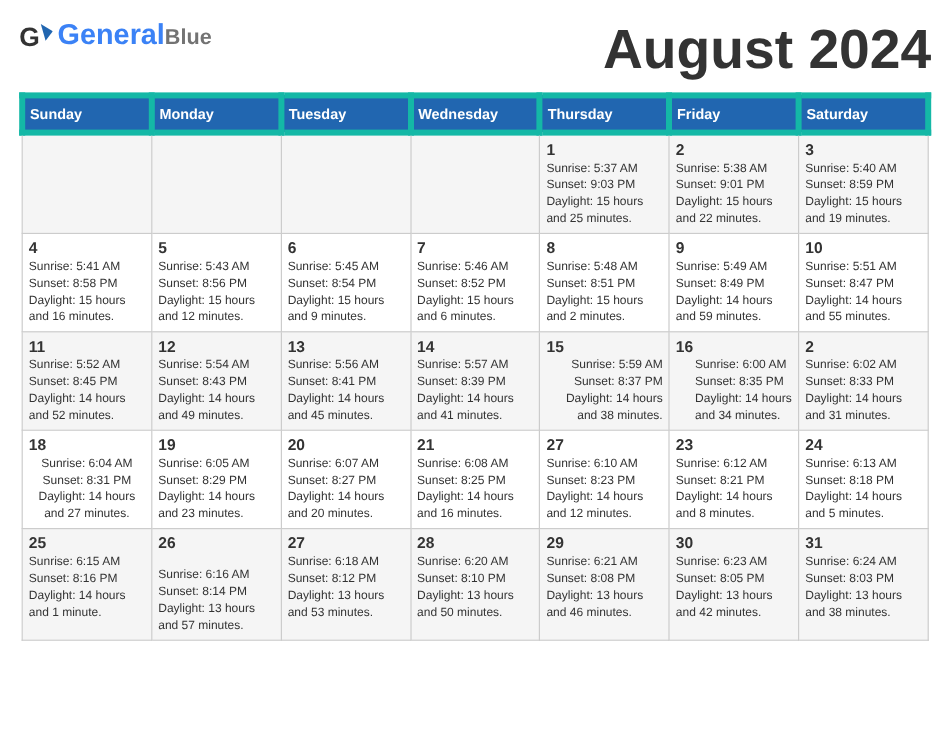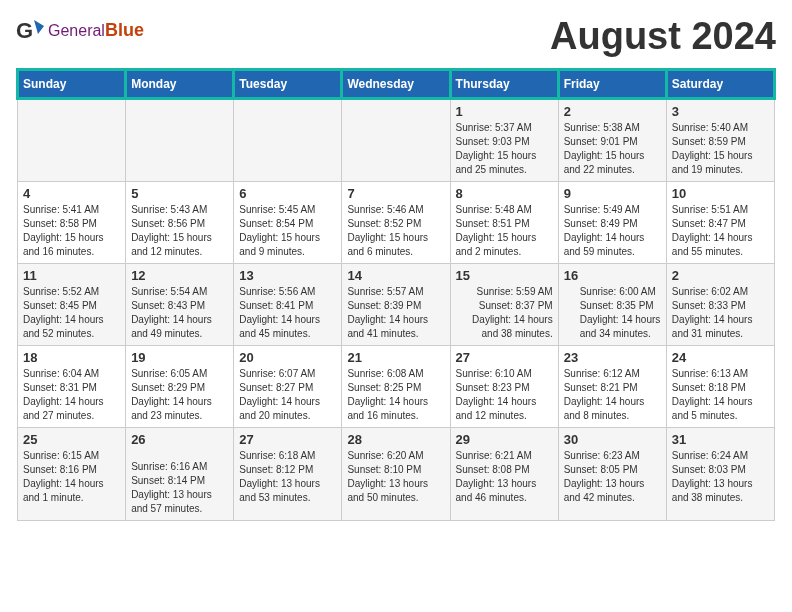--- a/index.html
+++ b/index.html
@@ -14,51 +14,51 @@
       display: flex;
       align-items: flex-start;
       justify-content: space-between;
       margin-bottom: 10px;
     }
     .logo {
       display: flex;
       align-items: center;
       gap: 4px;
     }
-    .logo-text-general { font-size: 16px; font-weight: normal; color: #701a75; }
-    .logo-text-blue { font-size: 18px; font-weight: bold; color: #c2410c; }
+    .logo-text-general { font-size: 24px; font-weight: bold; color: #3b82f6; }
+    .logo-text-blue { font-size: 18px; font-weight: bold; color: #737373; }
     .logo-icon {
       width: 28px;
       height: 28px;
     }
     .title-block {
       text-align: right;
     }
     .month-title {
-      font-size: 38px;
+      font-size: 46px;
       font-weight: bold;
       color: #333;
       line-height: 1.1;
     }
     .location-title {
       font-size: 16px;
       color: #555;
       margin-top: 2px;
     }
     table {
       width: 100%;
       border-collapse: collapse;
     }
     thead th {
       background-color: #2166b0;
       color: #fff;
       font-size: 12px;
       font-weight: bold;
       padding: 6px 4px;
-      border: 3px solid #14b8a6;
+      border: 5px solid #14b8a6;
       text-align: left;
     }
     tbody td {
       border: 1px solid #ccc;
       vertical-align: top;
       padding: 4px 5px;
       width: calc(100% / 7);
       min-height: 80px;
     }
     tbody tr:nth-child(odd) td {
@@ -239,21 +239,21 @@
           <span class="day-num">2</span>
           <div class="day-info" style="white-space: pre-line;">Sunrise: 6:02 AM
 Sunset: 8:33 PM
 Daylight: 14 hours
 and 31 minutes.</div>
         </td>
       </tr>
       <tr>
         <td>
           <span class="day-num">18</span>
-          <div class="day-info" style="white-space: pre-line;">Sunrise: 6:04 AM
+          <div class="day-info" style="white-space: pre-line; text-align: center;">Sunrise: 6:04 AM
 Sunset: 8:31 PM
 Daylight: 14 hours
 and 27 minutes.</div>
         </td>
         <td>
           <span class="day-num">19</span>
           <div class="day-info" style="white-space: pre-line;">Sunrise: 6:05 AM
 Sunset: 8:29 PM
 Daylight: 14 hours
 and 23 minutes.</div>

